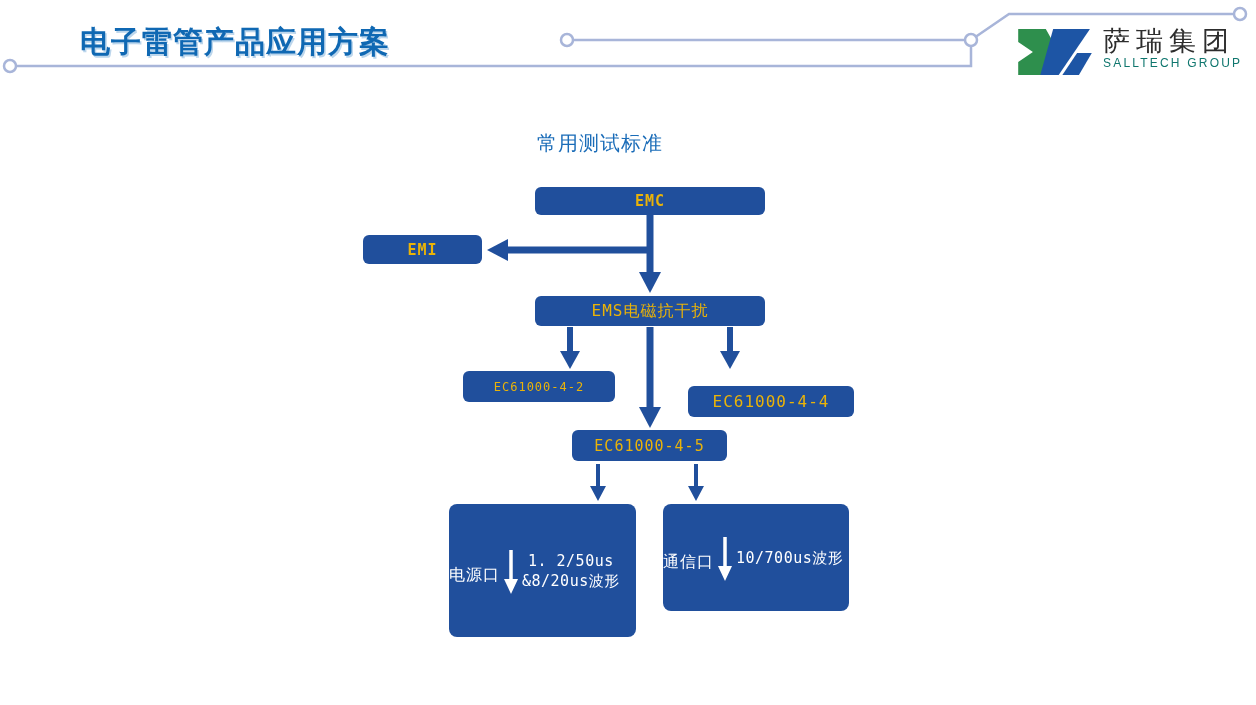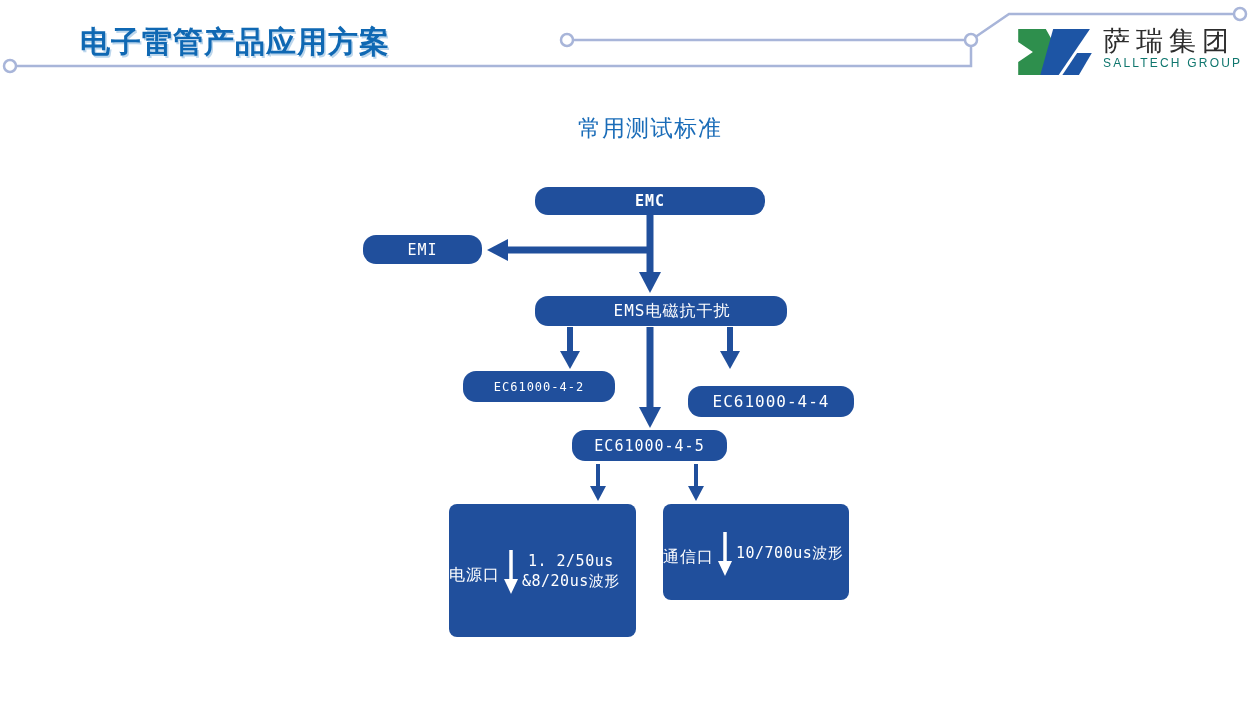--- a/index.html
+++ b/index.html
@@ -26,47 +26,47 @@
     letter-spacing:1px;
     text-shadow:1.5px 1.5px 0 #bcd6ec;
     font-family:"Liberation Sans", sans-serif;
   }
   .logo{position:absolute;left:1016px;top:26px;display:flex;align-items:flex-start;}
   .logo-mark{width:78px;height:46px;margin-top:3px;}
   .logo-text{margin-left:9px;}
   .logo-cn{font-size:27px;font-weight:normal;color:#2d2d2d;letter-spacing:6px;line-height:30px;white-space:nowrap;}
   .logo-en{font-size:12px;color:#0f766e;letter-spacing:2.2px;line-height:14px;white-space:nowrap;}
   .diagram-title{
-    position:absolute;left:520px;top:113px;width:260px;margin:0;
-    text-align:center;font-size:23px;font-weight:normal;color:var(--subtitle);
+    position:absolute;left:520px;top:113px;width:260px;margin:17px;
+    text-align:left;font-size:20px;font-weight:normal;color:var(--subtitle);
     letter-spacing:1px;
   }
   .connectors{position:absolute;left:0;top:0;}
   .node{
     position:absolute;
-    background:var(--blue);color:#ffffff;
-    border-radius:13px;
+    background:var(--blue);color:#eab308;
+    border-radius:6px;
     display:flex;align-items:center;justify-content:center;
     font-family:"DejaVu Sans Mono", monospace;
     letter-spacing:1px;white-space:nowrap;
   }
   #node-emc {left:535px;top:187px;width:230px;height:28px;font-size:15px;font-weight:bold;}
-  #node-emi {left:363px;top:235px;width:119px;height:29px;font-size:15px;font-weight:normal;}
-  #node-ems {left:535px;top:296px;width:230px;height:30px;font-size:16px;padding-left:22px;}
+  #node-emi {left:363px;top:235px;width:119px;height:29px;font-size:15px;font-weight:bold;}
+  #node-ems {left:535px;top:296px;width:230px;height:30px;font-size:16px;}
   #node-ec42{left:463px;top:371px;width:152px;height:31px;font-size:12px;}
   #node-ec44{left:688px;top:386px;width:166px;height:31px;font-size:16px;}
   #node-ec45{left:572px;top:430px;width:155px;height:31px;font-size:15px;}
   .bigbox{
     position:absolute;
     background:var(--blue);color:#fff;border-radius:8px;
     display:flex;align-items:center;
     font-family:"DejaVu Sans Mono", monospace;
   }
   #node-power{left:449px;top:504px;width:187px;height:133px;}
-  #node-comm {left:663px;top:504px;width:186px;height:96px;}
+  #node-comm {left:663px;top:504px;width:186px;height:107px;}
   .bb-title{margin-top:10px;font-size:16px;letter-spacing:1px;}
   .white-arrow{margin-top:3px;}
   .bb-lines{margin-top:1px;font-size:15px;line-height:20px;text-align:center;letter-spacing:0.5px;}
 </style>
 </head>
 <body>
 
 <div class="slide">
 
   <svg class="decor" width="1256" height="92" viewBox="0 0 1256 92">

